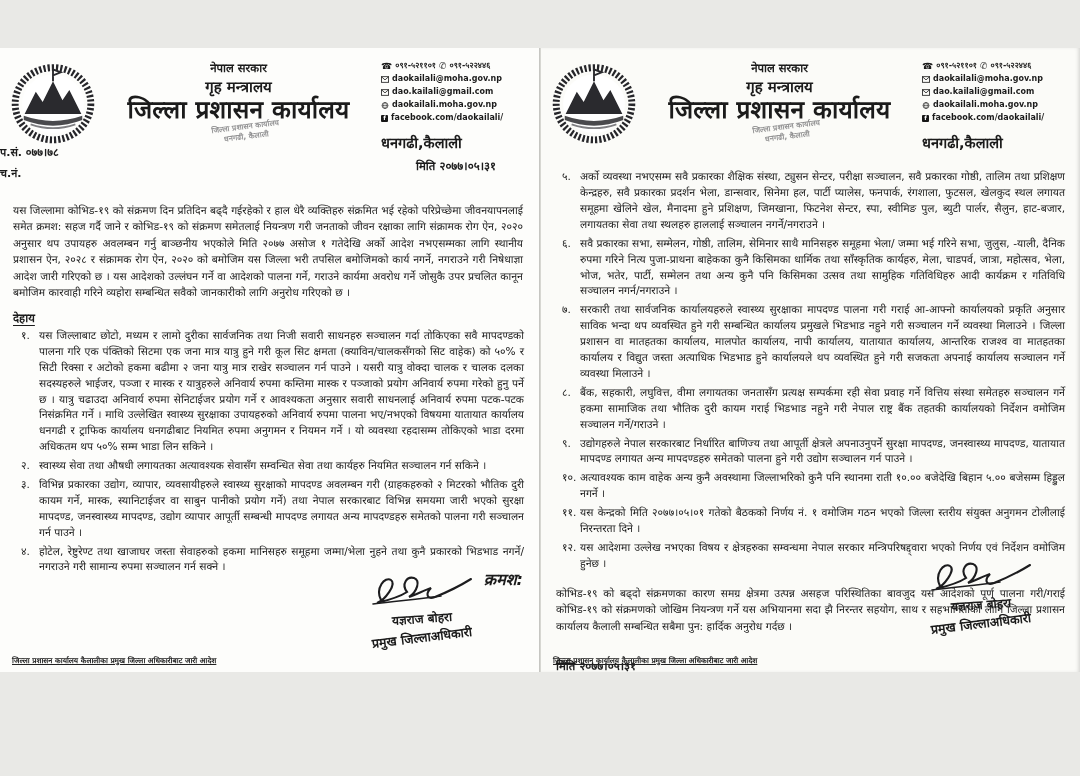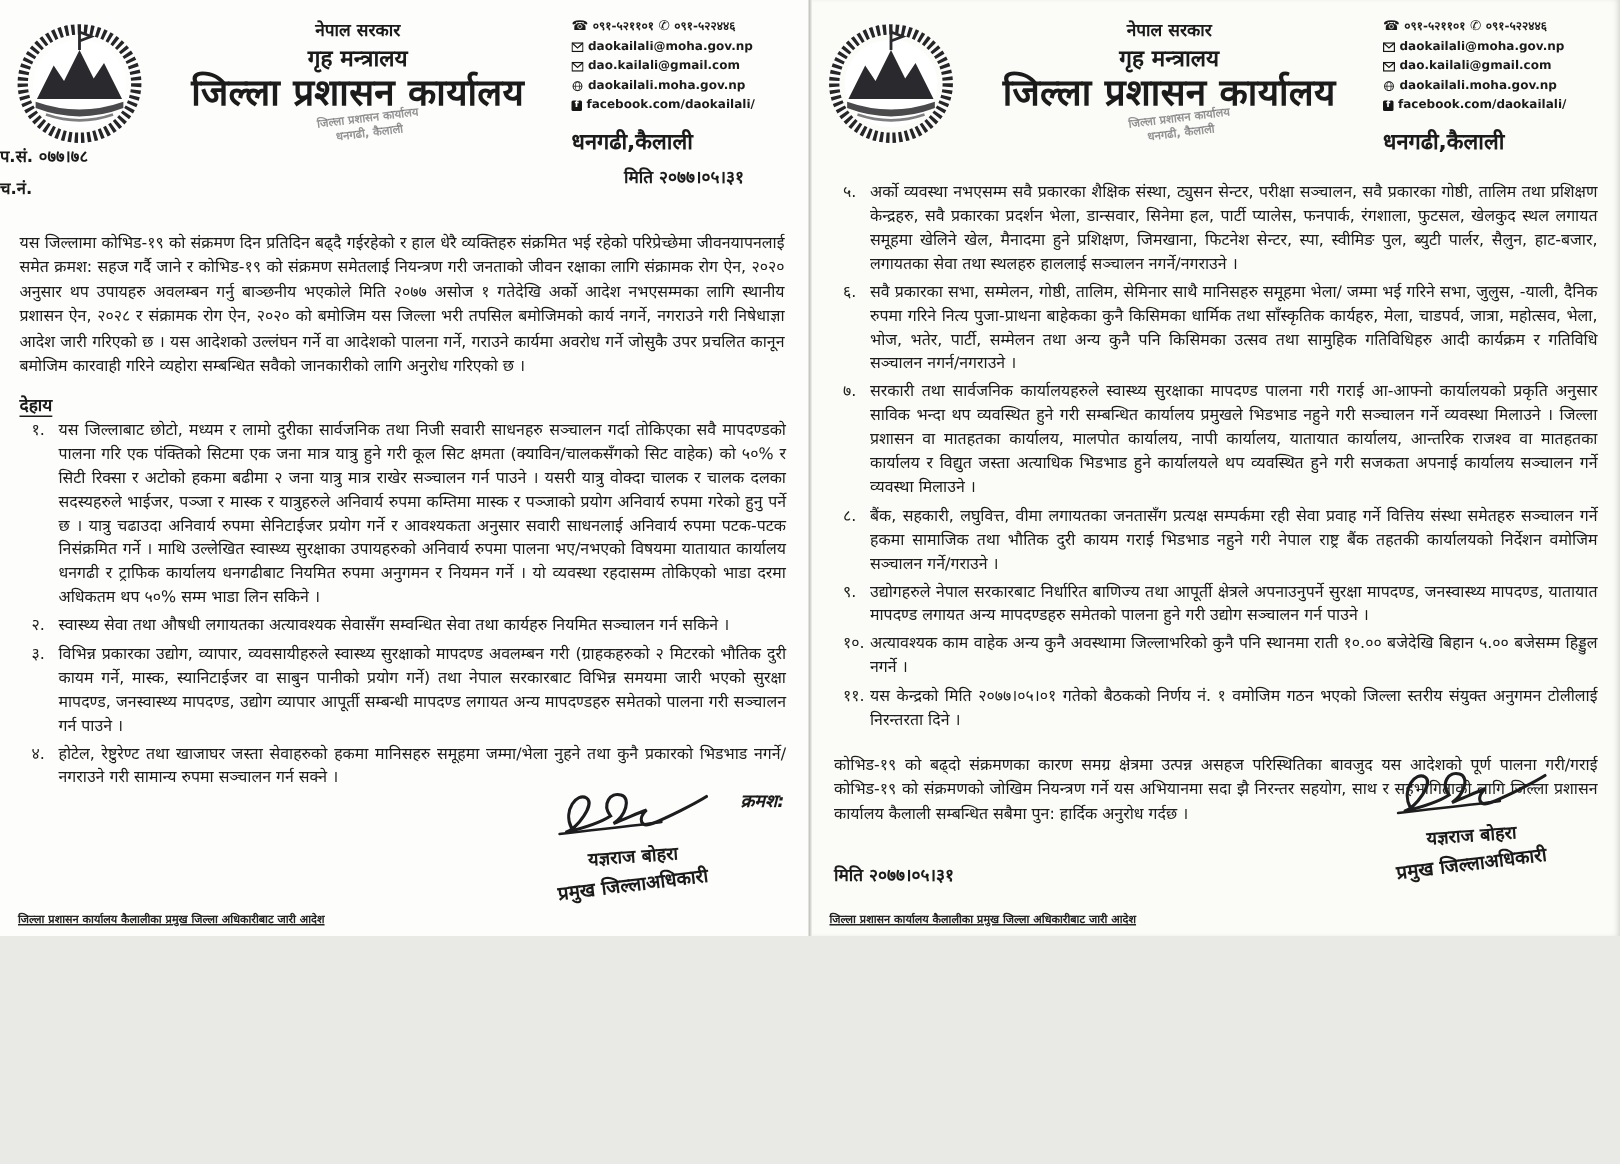--- a/index.html
+++ b/index.html
@@ -4,21 +4,21 @@
 <style>
   html,body{margin:0;padding:0;}
   body{
     width:1080px;height:776px;background:#e9e9e6;
     font-family:"DejaVu Sans","Liberation Sans",sans-serif;
     color:#1b1b1b;-webkit-font-smoothing:antialiased;
   }
   .doc{display:flex;width:1080px;height:776px;}
   .page{
     width:540px;height:624px;background:#fdfdfb;
-    position:relative;overflow:hidden;box-sizing:border-box;
+    position:relative;overflow:hidden;box-sizing:border-box;margin-top:48px;
   }
   .page.left{border-right:1px solid #c6c6c2;}
   .page.right{background:#fbfbf8;border-left:1px solid #d7d7d2;box-shadow:inset -3px 0 4px -2px rgba(0,0,0,.18);}
 
   
   .hdr{display:flex;align-items:flex-start;padding:8px 8px 0 10px;}
   .emblem{width:86px;height:84px;flex:0 0 auto;margin-top:4px;}
   .hdr-center{flex:1;text-align:center;position:relative;margin-top:4px;}
   .gov{font-size:11.5px;font-weight:bold;}
   .ministry{font-size:15px;font-weight:bold;margin-top:1px;}
@@ -50,21 +50,21 @@
   .closing{margin:13px 15px 0 15px;font-size:10.6px;line-height:1.56;text-align:justify;}
   .rdate{margin:24px 0 0 15px;font-size:11.5px;font-weight:bold;}
 
   
   .sigblock{position:absolute;text-align:center;}
   .page.left .sigblock{right:62px;bottom:26px;}
   .page.right .sigblock{right:44px;bottom:40px;}
   .sig-svg{width:110px;height:44px;display:block;margin:0 auto -4px auto;}
   .sig-name{font-size:12px;font-weight:bold;transform:rotate(-4deg);}
   .sig-title{font-size:12.5px;font-weight:bold;transform:rotate(-7deg);margin-top:2px;}
-  .kramash{position:absolute;right:16px;bottom:82px;font-size:12px;font-weight:bold;font-style:italic;}
+  .kramash{position:absolute;right:16px;bottom:82px;font-size:16px;font-weight:bold;font-style:italic;}
   .pfooter{position:absolute;left:12px;bottom:7px;font-size:7.4px;font-weight:bold;
     text-decoration:underline;color:#222;text-align:center;}
 </style>
 </head>
 <body>
 
 <div class="doc">
 
   <div class="page left">
 
@@ -252,20 +252,24 @@
         <span class="otext">उद्योगहरुले नेपाल सरकारबाट निर्धारित बाणिज्य तथा आपूर्ती क्षेत्रले अपनाउनुपर्ने सुरक्षा मापदण्ड, जनस्वास्थ्य मापदण्ड, यातायात मापदण्ड लगायत अन्य मापदण्डहरु समेतको पालना हुने गरी उद्योग सञ्चालन गर्न पाउने ।</span>
       </div>
       <div class="oitem">
         <span class="onum">१०.</span>
         <span class="otext">अत्यावश्यक काम वाहेक अन्य कुनै अवस्थामा जिल्लाभरिको कुनै पनि स्थानमा राती १०.०० बजेदेखि बिहान ५.०० बजेसम्म हिड्डुल नगर्ने ।</span>
       </div>
       <div class="oitem">
         <span class="onum">११.</span>
         <span class="otext">यस केन्द्रको मिति २०७७।०५।०१ गतेको बैठकको निर्णय नं. १ वमोजिम गठन भएको जिल्ला स्तरीय संयुक्त अनुगमन टोलीलाई निरन्तरता दिने ।</span>
       </div>
+      <div class="oitem">
+        <span class="onum">१२.</span>
+        <span class="otext">यस आदेशमा उल्लेख नभएका विषय र क्षेत्रहरुका सम्वन्धमा नेपाल सरकार मन्त्रिपरिषद्द्वारा भएको निर्णय एवं निर्देशन वमोजिम हुनेछ ।</span>
+      </div>
     </div>
 
     <div class="closing">कोभिड-१९ को बढ्दो संक्रमणका कारण समग्र क्षेत्रमा उत्पन्न असहज परिस्थितिका बावजुद यस आदेशको पूर्ण पालना गरी/गराई कोभिड-१९ को संक्रमणको जोखिम नियन्त्रण गर्ने यस अभियानमा सदा झै निरन्तर सहयोग, साथ र सहभागिताको लागि जिल्ला प्रशासन कार्यालय कैलाली सम्बन्धित सबैमा पुन: हार्दिक अनुरोध गर्दछ ।</div>
 
     <div class="rdate">मिति २०७७।०५।३१</div>
 
     <div class="sigblock">
       <svg class="sig-svg" viewBox="0 0 110 44">
         <path d="M14 30 C8 18 18 6 24 10 C30 14 18 30 10 33 C22 30 34 26 40 22 C34 14 40 6 47 8 C54 10 50 22 42 27 C50 24 58 20 64 18 C58 24 60 30 68 27 C78 23 96 14 104 9" fill="none" stroke="#1d1d1f" stroke-width="2.1" stroke-linecap="round"></path>
         <path d="M6 34 C30 31 52 29 74 26" fill="none" stroke="#1d1d1f" stroke-width="1.6" stroke-linecap="round"></path>

